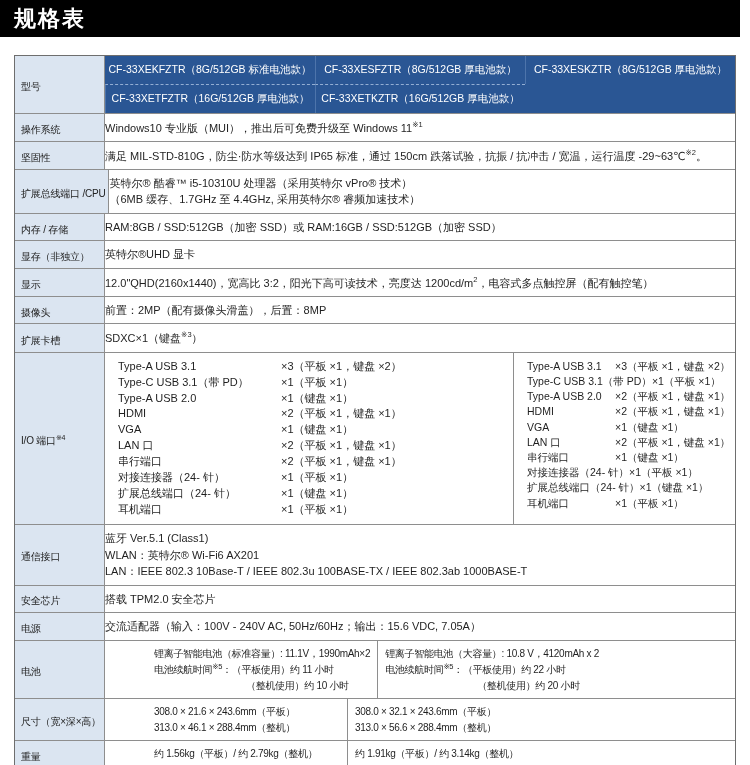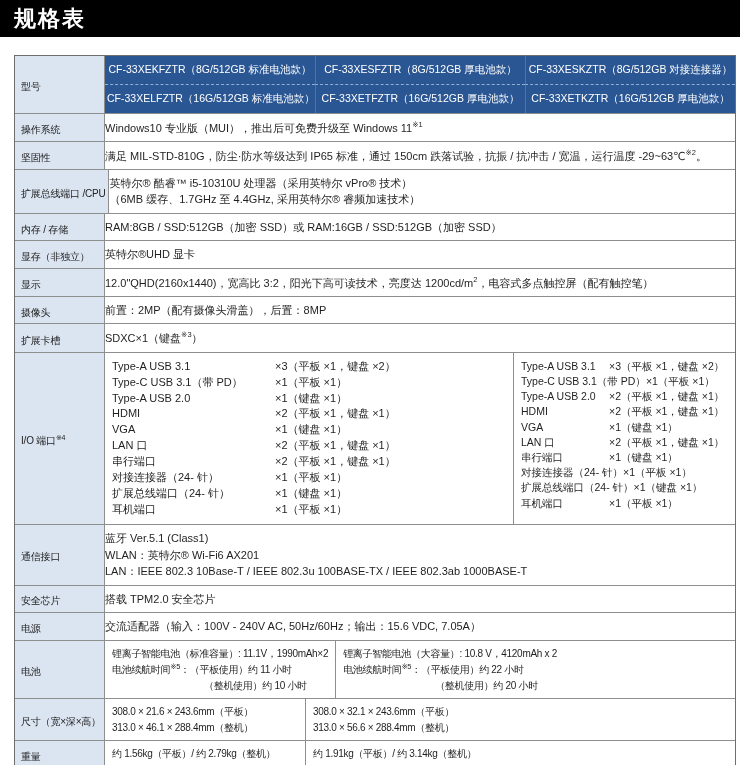--- a/index.html
+++ b/index.html
@@ -42,51 +42,50 @@
   .model-cell{
     color:#ffffff; font-size:10.5px; text-align:center;
     padding:6px 2px; white-space:nowrap; overflow:hidden;
   }
   .model-cell.vsep{ border-left:1px solid #4d74ab; }
   .model-cell.r2{ border-top:1px dashed #93aed3; }
   
   .cell-line{ display:block; }
   
   .value-cell.split{ padding:0; display:flex; }
-  .io-col{ padding:6px 7px; }
+  .io-col{ padding:6px 13px; }
   .io-col.left{ flex:0 0 408px; }
   .io-col.right{ flex:1; border-left:1px solid #8e8e8e; font-size:10.5px; min-width:0; }
   .io-row{ display:flex; line-height:1.45; white-space:nowrap; }
   .io-col.left .io-name{ flex:0 0 auto; min-width:163px; }
   .io-col.right .io-name{ flex:0 0 auto; min-width:88px; }
   
   .pair-col{ padding:5px 7px; font-size:10px; letter-spacing:-0.3px; line-height:1.55; white-space:nowrap; }
-  .pair-col.left{ flex:0 0 200px; }
+  .pair-col.left{ flex:0 0 200px;margin-left:42px; }
   .pair-col.right{ flex:1; border-left:1px solid #8e8e8e; min-width:0; }
   .indent-line{ margin-left:92px; }
 </style>
 </head>
 <body>
 
 <div class="page">
 
   <div class="header-bar">
     <span class="header-title">规格表</span>
   </div>
 
   <div class="spec-table">
 
     <div class="spec-row">
       <div class="label-cell">型号</div>
       <div class="value-cell model-area">
         <div class="model-grid">
           <div class="model-cell r1">CF-33XEKFZTR（8G/512GB 标准电池款）</div>
           <div class="model-cell r1 vsep">CF-33XESFZTR（8G/512GB 厚电池款）</div>
-          <div class="model-cell r1 vsep">CF-33XESKZTR（8G/512GB 对接连接器）</div>
-          <div class="model-cell r2">CF-33XELFZTR（16G/512GB 标准电池款）</div>
+          <div class="model-cell r1 vsep">CF-33XESKZTR（8G/512GB 厚电池款）</div>
           <div class="model-cell r2 vsep">CF-33XETFZTR（16G/512GB 厚电池款）</div>
           <div class="model-cell r2 vsep">CF-33XETKZTR（16G/512GB 厚电池款）</div>
         </div>
       </div>
     </div>
 
     <div class="spec-row">
       <div class="label-cell">操作系统</div>
       <div class="value-cell"><span>Windows10 专业版（MUI），推出后可免费升级至 Windows 11</span><sup>※1</sup></div>
     </div>

